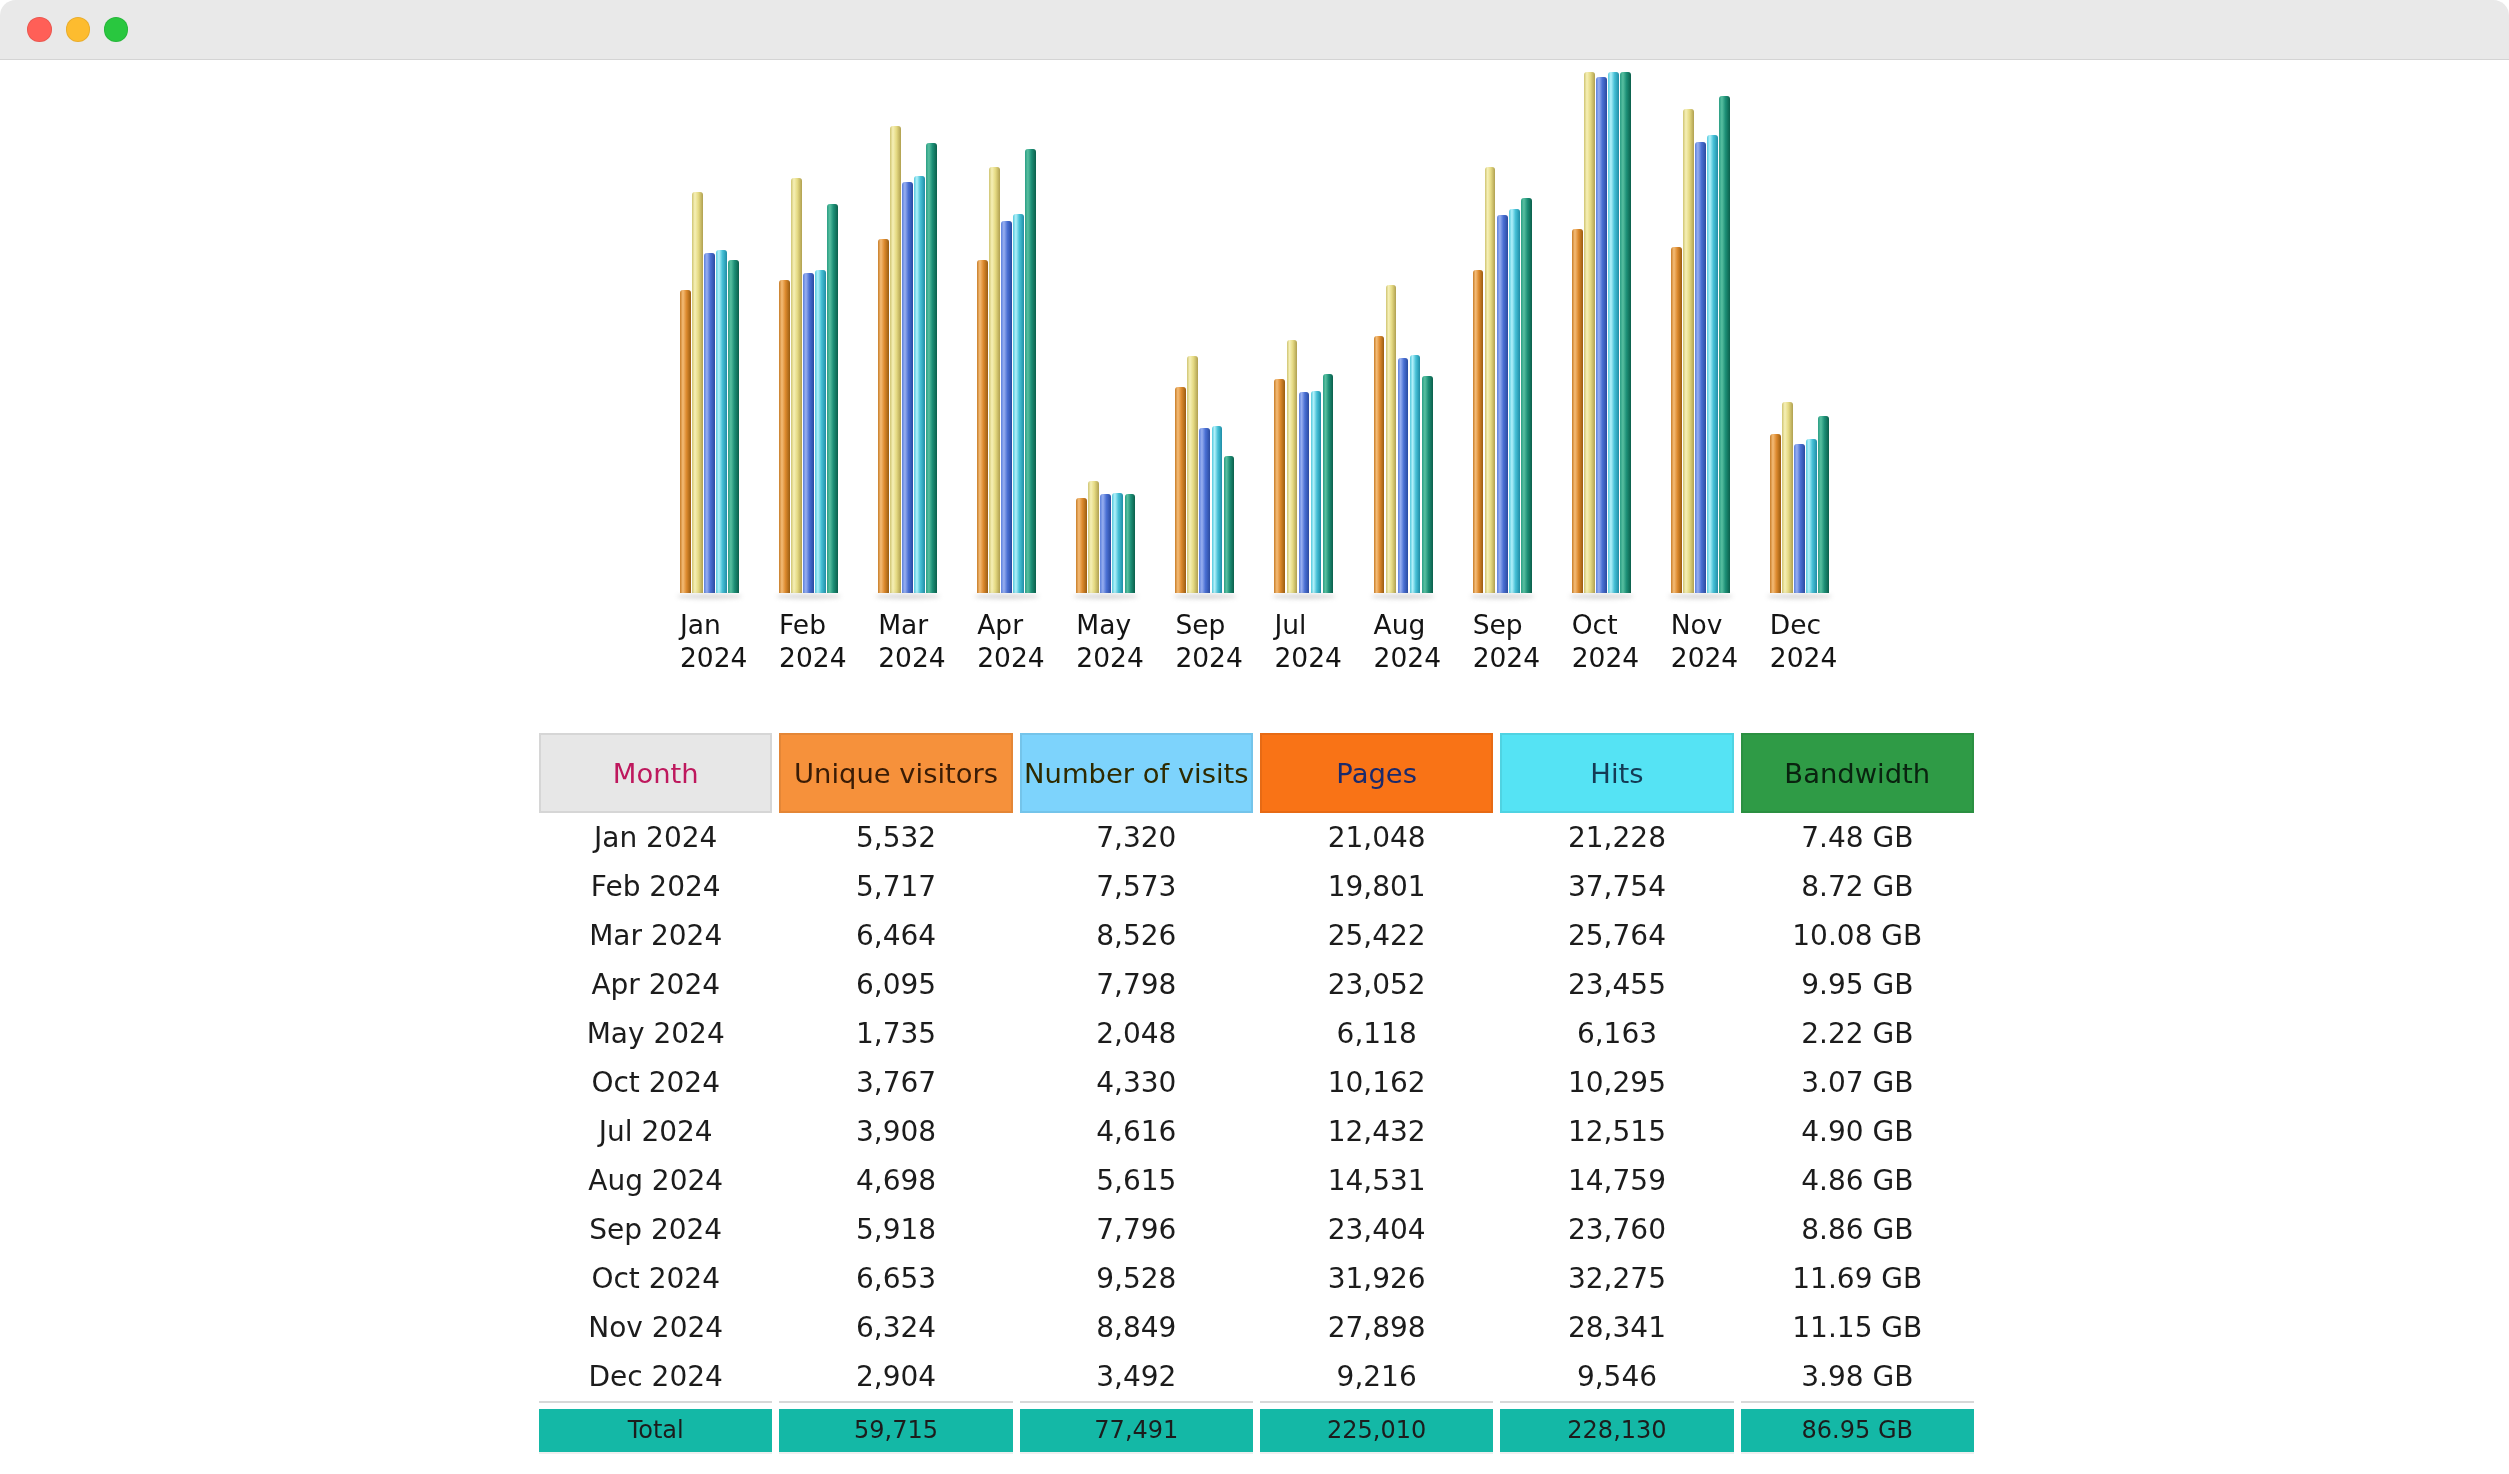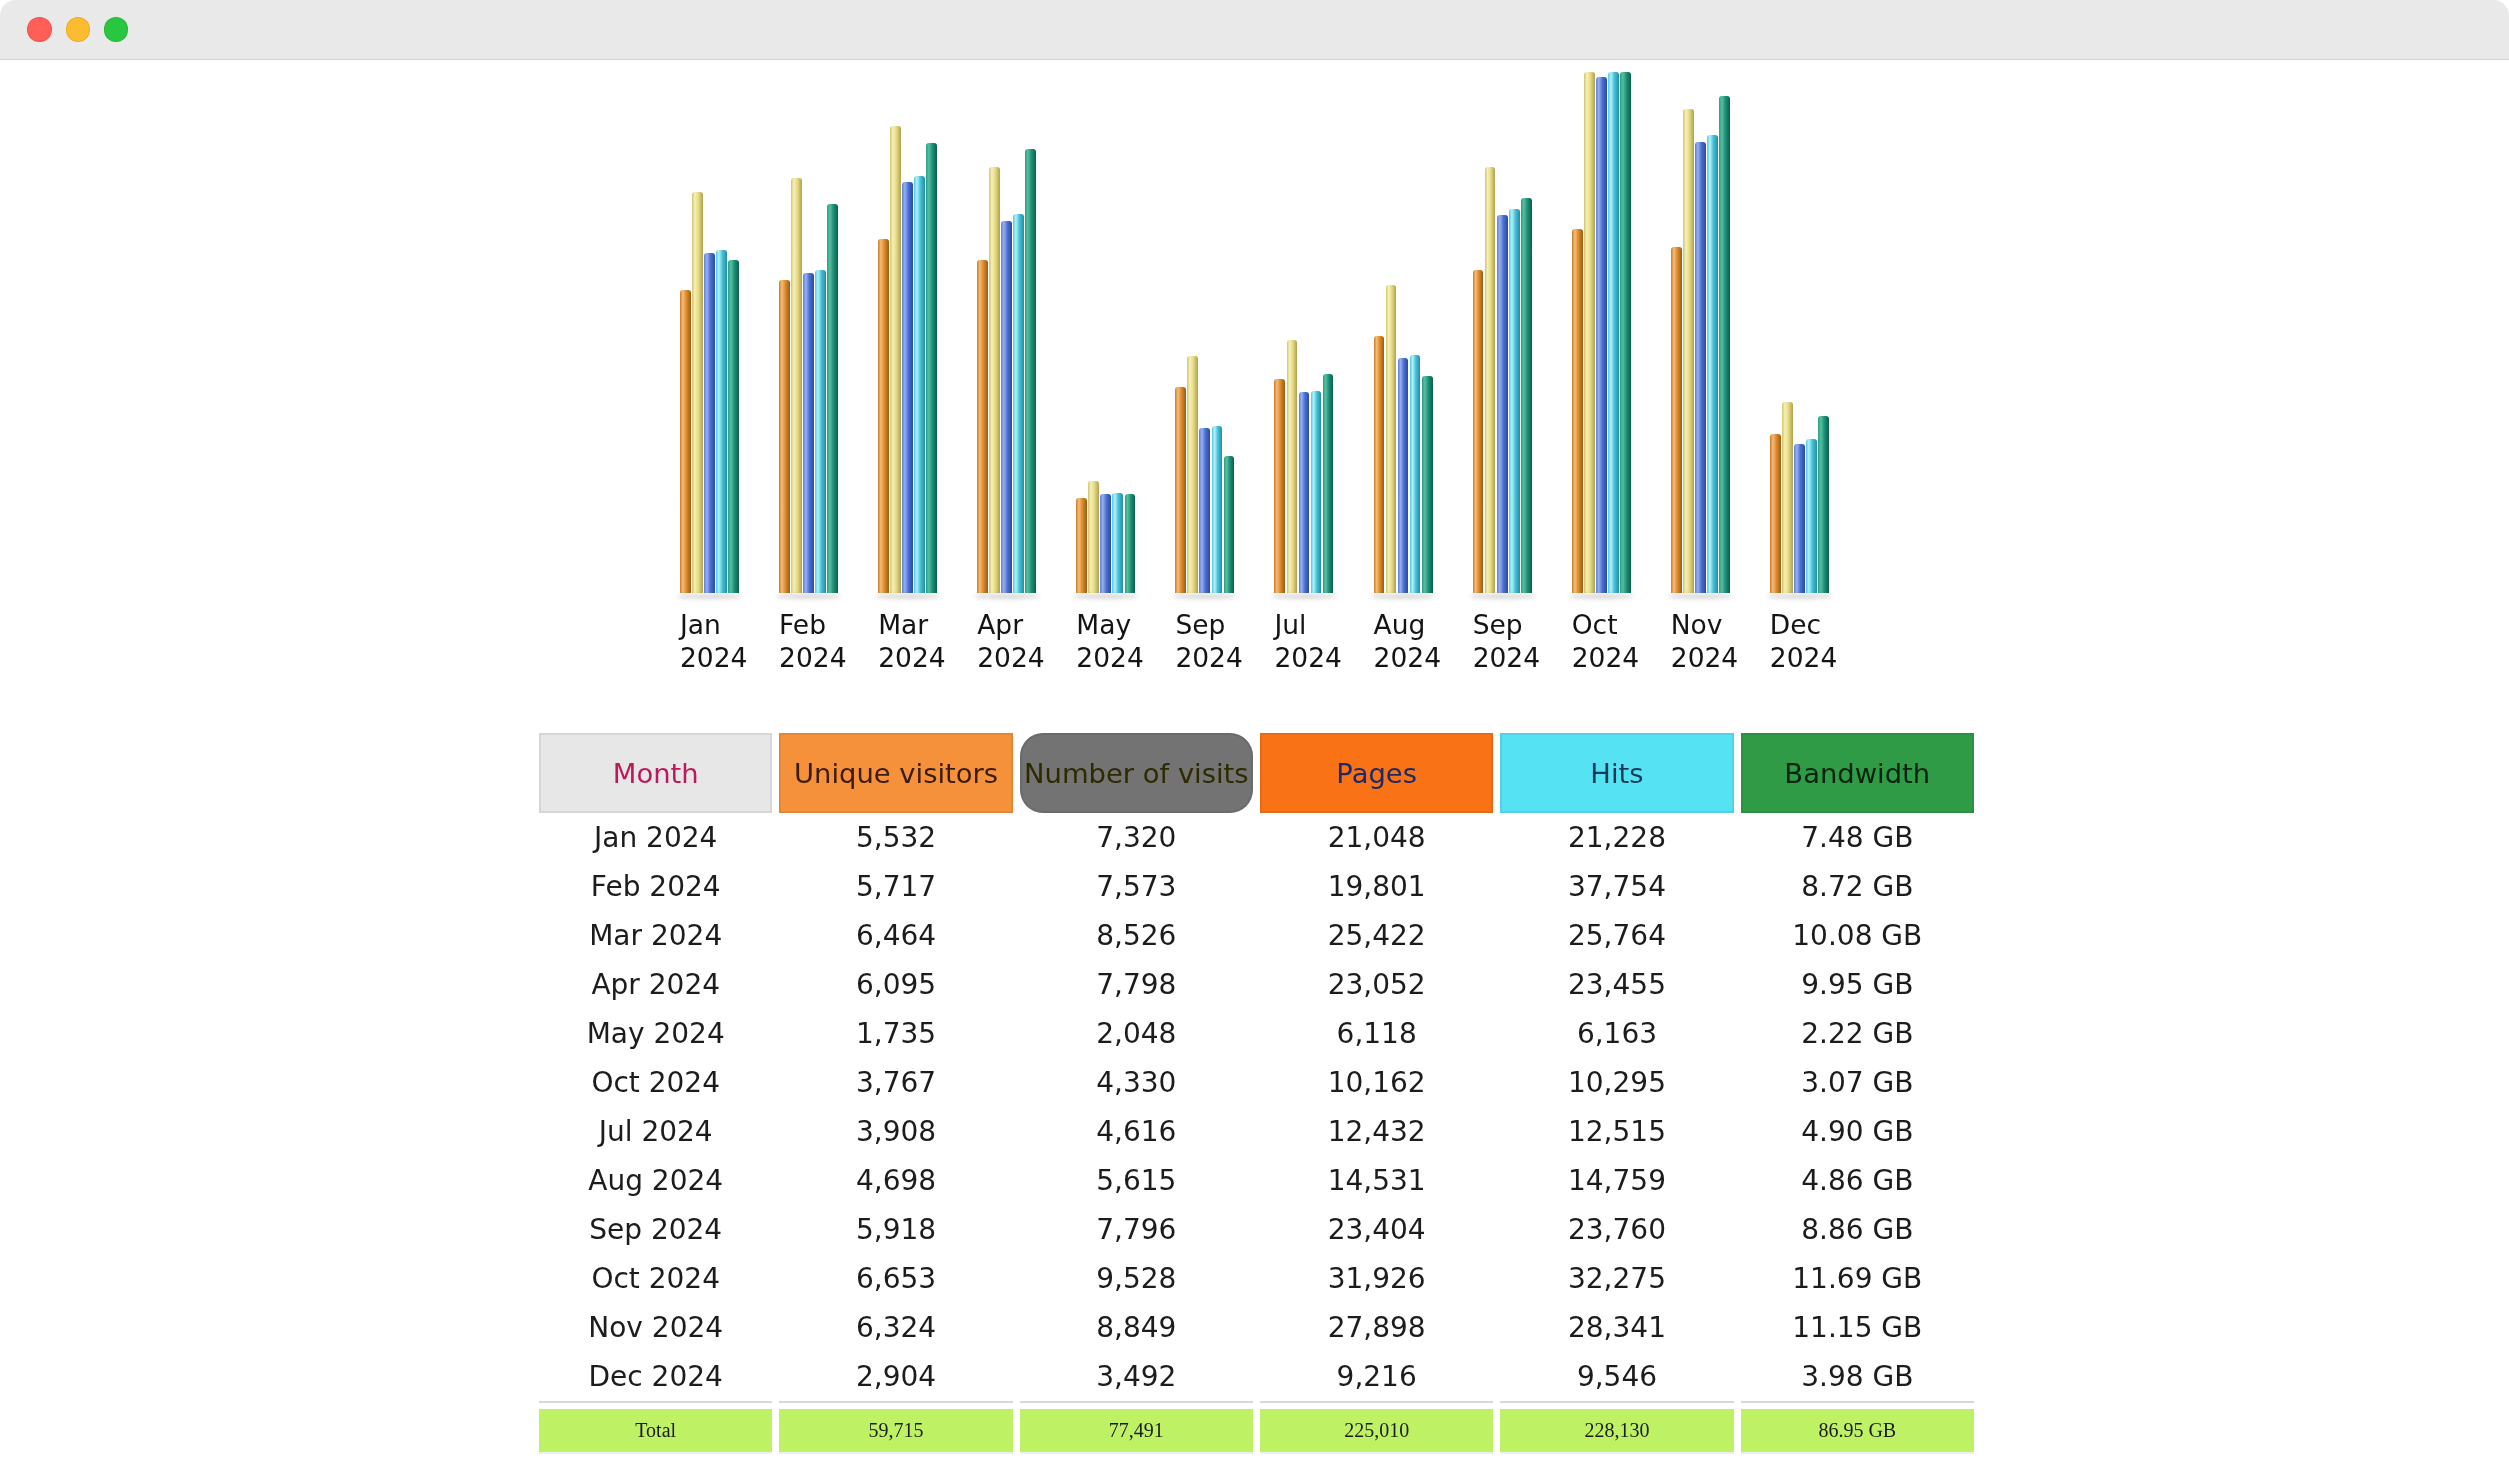--- a/index.html
+++ b/index.html
@@ -28,21 +28,21 @@
   
   .stats-table{position:absolute;left:539px;top:733px;width:1435px;}
   .t-row{display:grid;grid-template-columns:repeat(6,1fr);column-gap:6.9px;}
   .hcell{height:80px;display:flex;align-items:center;justify-content:center;
          text-align:center;font-size:27.4px;line-height:33px;
          box-shadow:inset 0 0 0 2px rgba(0,0,0,0.07);}
   .bcell{height:49px;display:flex;align-items:center;justify-content:center;
          font-size:28px;background:#fff;}
   .scell{height:2px;background:#d8d8d8;margin-bottom:5.9px;}
   .tcell{height:43px;display:flex;align-items:center;justify-content:center;
-         font-size:20px;background:#bef264;border-bottom:2px solid #efefef;font-family:Liberation Serif, serif;}
+         font-size:24px;background:#14b8a6;border-bottom:2px solid #efefef;}
 </style>
 </head>
 <body>
 
 <div class="window">
   <div class="titlebar" id="titlebar">
       <div class="tl" style="background: rgb(255, 95, 87);"></div>
       <div class="tl" style="background: rgb(253, 188, 47);"></div>
       <div class="tl" style="background: rgb(41, 199, 63);"></div>
     </div>
@@ -179,21 +179,21 @@
       </div>
       <div class="xlab">
         <div>Dec</div>
         <div>2024</div>
       </div>
     </div>
   <div class="stats-table" id="table">
       <div class="t-row">
         <div class="hcell" style="background: rgb(231, 231, 231); color: #be185d;">Month</div>
         <div class="hcell" style="background: rgb(246, 145, 59); color: rgb(58, 28, 6);">Unique visitors</div>
-        <div class="hcell" style="background: #737373; color: rgb(46, 42, 0); border-radius: 23px;">Number of visits</div>
+        <div class="hcell" style="background: #7dd3fc; color: rgb(46, 42, 0);">Number of visits</div>
         <div class="hcell" style="background: #f97316; color: rgb(27, 42, 107);">Pages</div>
         <div class="hcell" style="background: rgb(85, 227, 244); color: rgb(20, 59, 85);">Hits</div>
         <div class="hcell" style="background: rgb(47, 155, 70); color: rgb(9, 35, 15);">Bandwidth</div>
       </div>
       <div class="t-row">
         <div class="bcell">Jan 2024</div>
         <div class="bcell">5,532</div>
         <div class="bcell">7,320</div>
         <div class="bcell">21,048</div>
         <div class="bcell">21,228</div>

